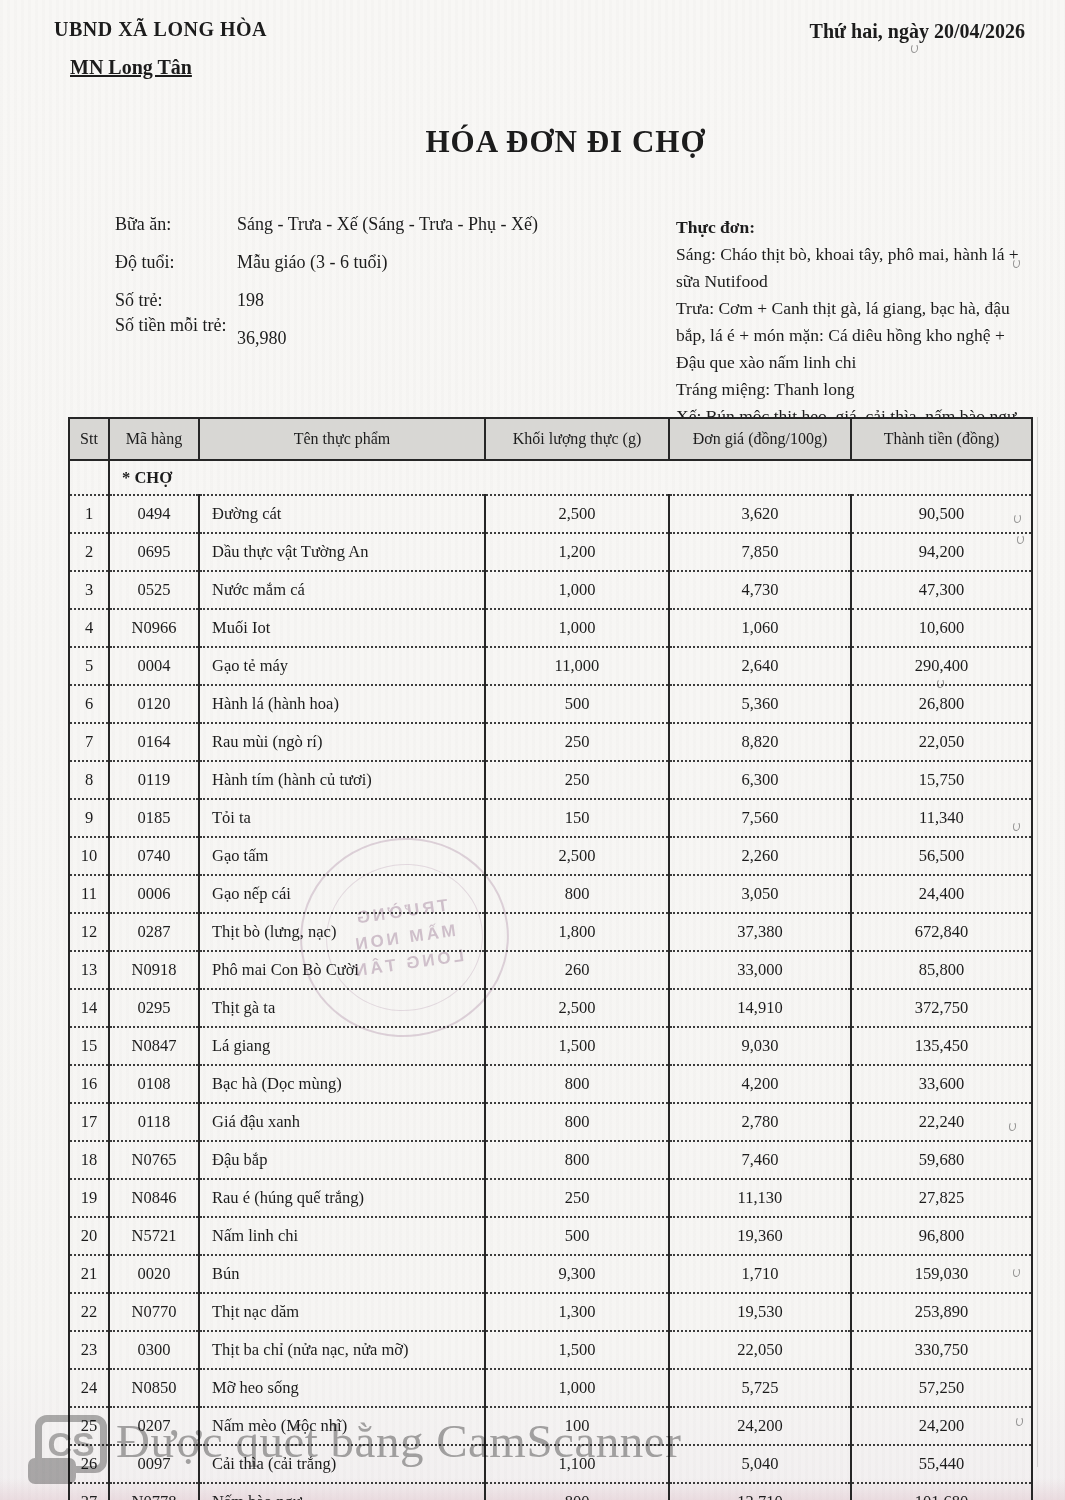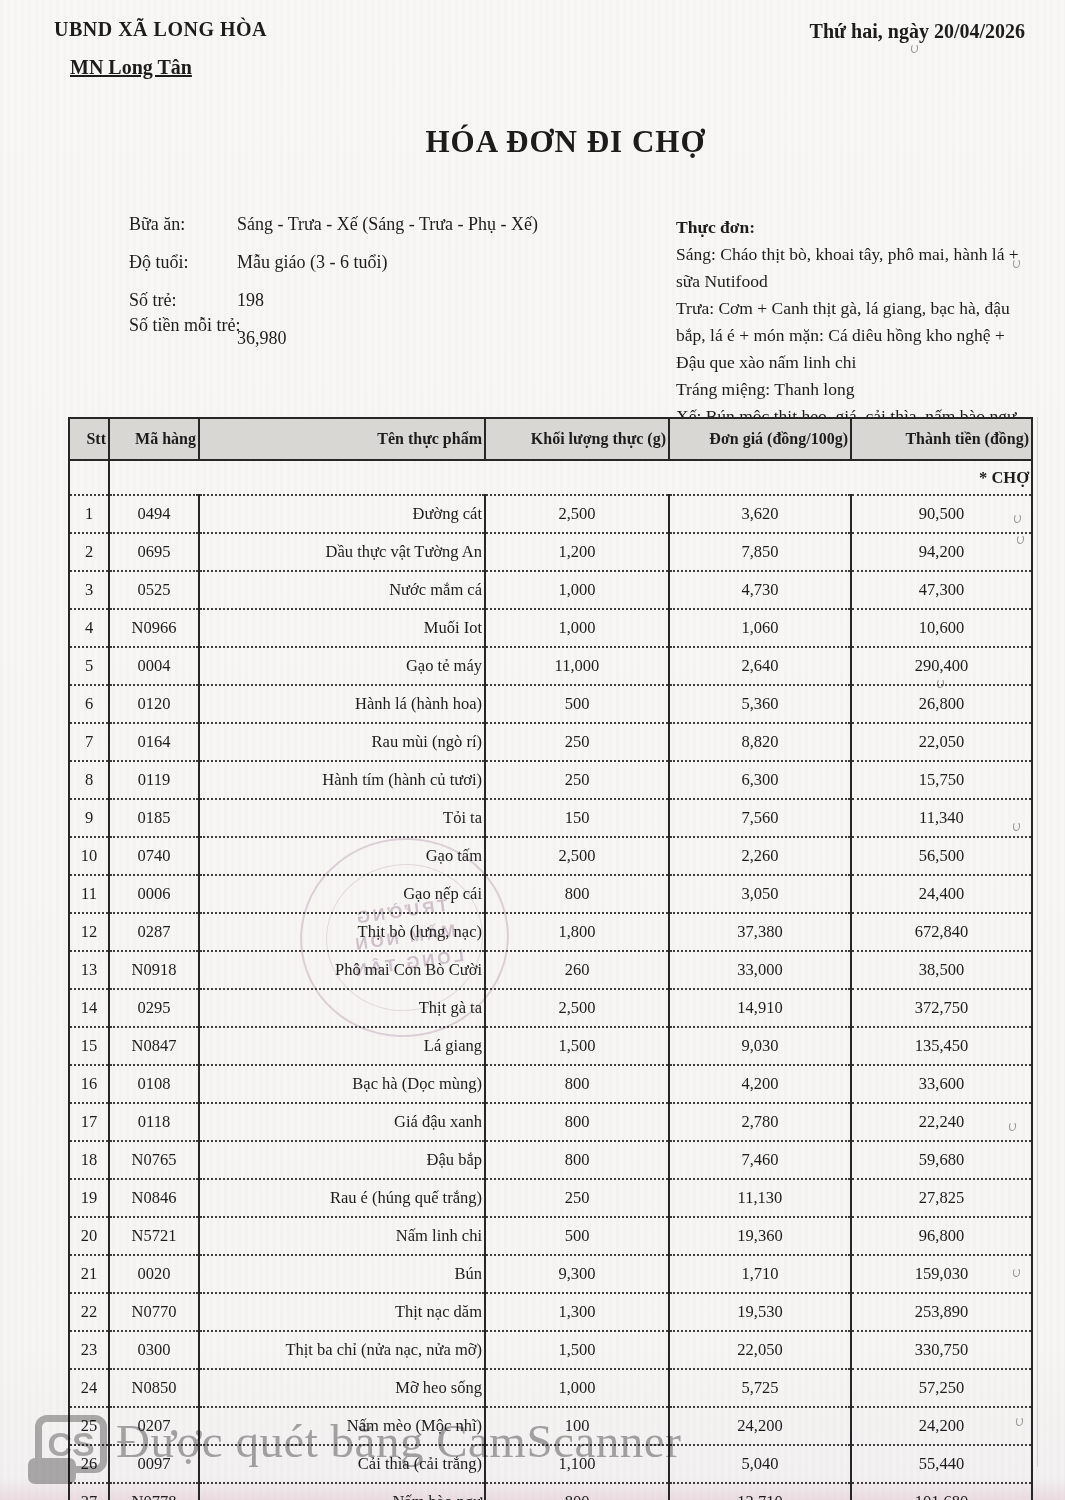--- a/index.html
+++ b/index.html
@@ -15,45 +15,45 @@
       linear-gradient(180deg,#f8f7f5 0%,#f6f5f3 90%,#f2eff0 100%);
     color:#1c1c1c;
   }
   
   .org1{position:absolute;left:54px;top:18px;font-size:20px;font-weight:bold;letter-spacing:.5px;}
   .org2{position:absolute;left:70px;top:56px;font-size:20px;font-weight:bold;text-decoration:underline;}
   .date{position:absolute;right:40px;top:20px;font-size:20px;font-weight:bold;}
   .title{position:absolute;left:68px;top:108px;width:963px;margin:16px;text-align:center;
          font-size:31px;font-weight:bold;letter-spacing:1px;}
   
-  .info-label{position:absolute;left:115px;font-size:18px;white-space:nowrap;margin-left:14px;}
+  .info-label{position:absolute;left:115px;font-size:18px;white-space:nowrap;}
   .info-value{position:absolute;left:237px;font-size:18px;white-space:nowrap;}
   
   .menu{position:absolute;left:676px;top:214px;width:360px;font-size:17.5px;line-height:27px;}
   .menu-heading{font-weight:bold;}
   
   .invoice-table{
     position:absolute;left:68px;top:417px;width:963px;
     border-collapse:collapse;table-layout:fixed;
     border:2px solid #262626;border-bottom-style:dotted;
     font-family:"Liberation Serif","DejaVu Serif",serif;
     z-index:2;
   }
   .invoice-table th{
     background:#d8d7d4;border:2px solid #262626;
-    font-size:16px;font-weight:bold;height:40px;padding:0 2px;text-align:right;
+    font-size:16px;font-weight:normal;height:40px;padding:0 2px;
   }
   .invoice-table td{
     border-left:2px solid #262626;border-right:2px solid #262626;
     border-top:2px dotted #3c3c3c;
     font-size:16.5px;height:36px;padding:0 2px;text-align:center;
     vertical-align:middle;background:transparent;overflow:hidden;white-space:nowrap;
   }
   .invoice-table .group-row td{border-top:2px solid #262626;height:33px;}
-  .invoice-table .ta-left{text-align:right;padding-left:18px;}
+  .invoice-table .ta-left{text-align:left;padding-left:12px;}
   .group-label{font-weight:bold;}
   
   .stamp{
     position:absolute;left:300px;top:838px;width:205px;height:195px;z-index:1;
     border:2px solid rgba(165,125,160,0.30);border-radius:50%;
     transform:rotate(-8deg);
     display:flex;flex-direction:column;align-items:center;justify-content:center;
     mix-blend-mode:multiply;
   }
   .stamp::before{
@@ -245,21 +245,21 @@
           <td>1,800</td>
           <td>37,380</td>
           <td>672,840</td>
         </tr>
         <tr>
           <td>13</td>
           <td>N0918</td>
           <td class="ta-left">Phô mai Con Bò Cười</td>
           <td>260</td>
           <td>33,000</td>
-          <td>38,500</td>
+          <td>85,800</td>
         </tr>
         <tr>
           <td>14</td>
           <td>0295</td>
           <td class="ta-left">Thịt gà ta</td>
           <td>2,500</td>
           <td>14,910</td>
           <td>372,750</td>
         </tr>
         <tr>

